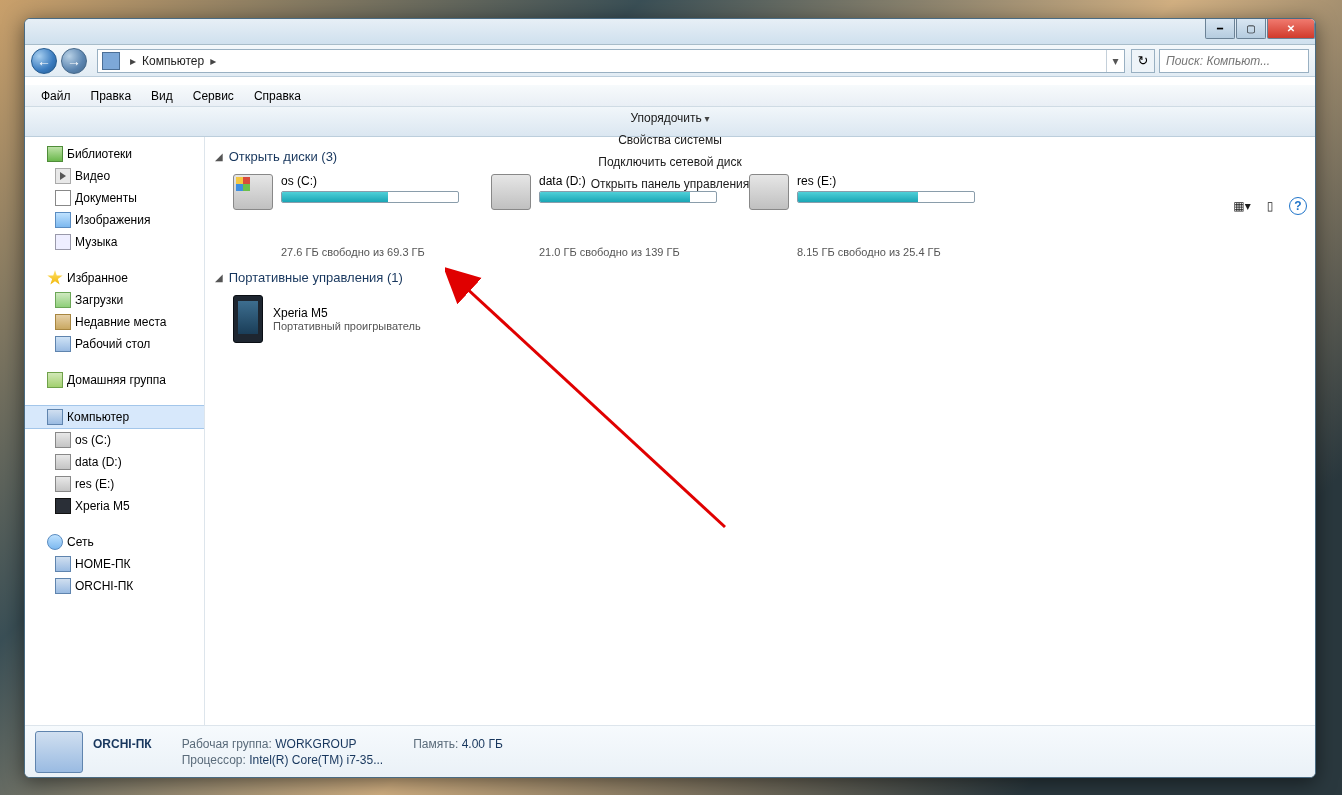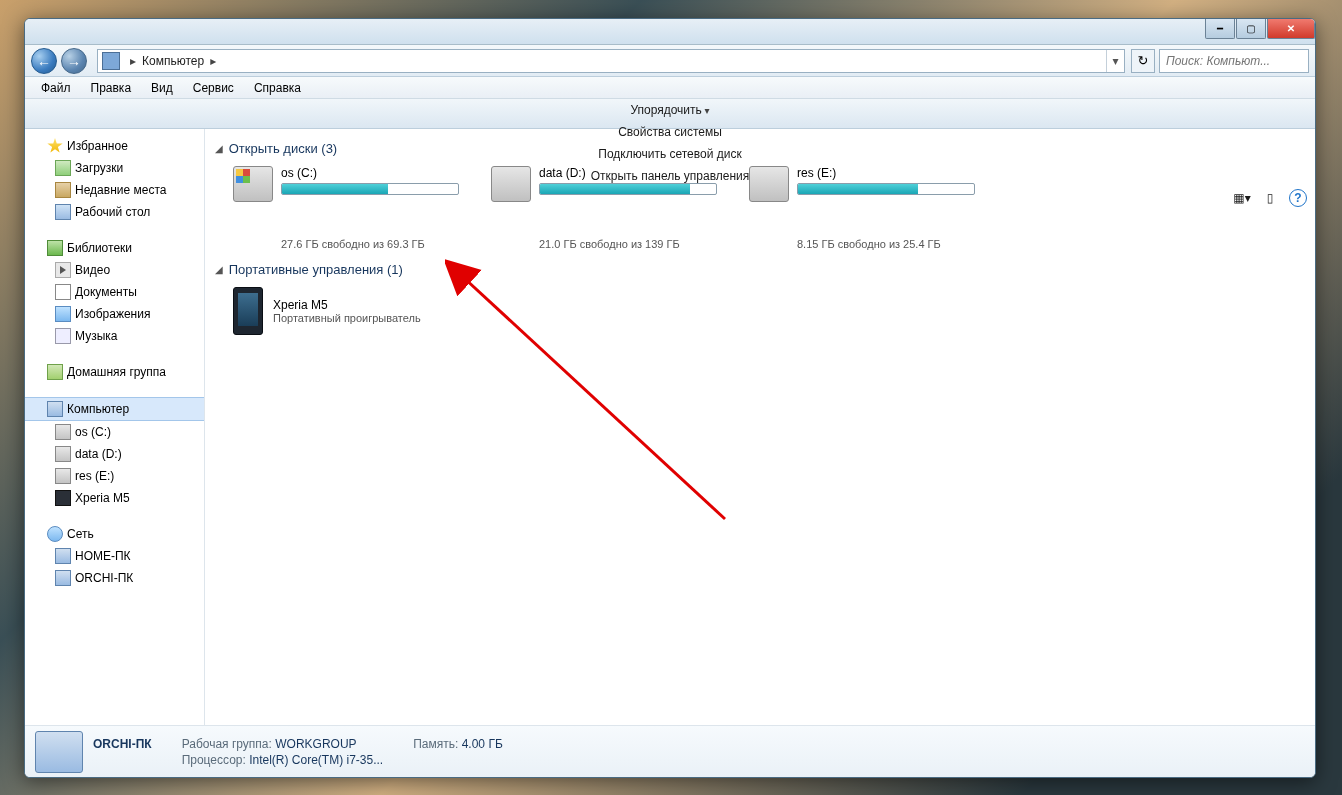--- a/index.html
+++ b/index.html
@@ -48,21 +48,21 @@
   .addr-drop { width: 18px; text-align: center; color:#555; cursor:pointer; border-left:1px solid #c4d0da; height:100%; line-height:22px;}
   .refresh-btn { width: 24px; height:24px; border:1px solid #99b0c2; background:#eef4f9; display:flex; align-items:center; justify-content:center; font-size:13px; margin-right:4px; cursor:pointer;}
   .searchbox {
     width: 150px; height: 24px; border: 1px solid #99b0c2; background: #fff;
     padding: 0 6px; font-size: 12px; color: #888; font-style: italic;
   }
 
   
   .menubar {
     height: 22px; background: linear-gradient(#f7fafc,#e9eff5); border-bottom:1px solid #cfdbe4;
-    display:flex; align-items:center; padding: 0 6px; font-size:12px;
+    display:flex; align-items:center; padding: 0 6px; font-size:12px;margin-top:8px;
   }
   .menu-item { padding: 2px 10px; cursor:pointer; }
 
   
   .cmdbar {
     height: 30px; background: linear-gradient(#f1f6fa,#dbe7f1);
     border-bottom:1px solid #bccedc; display:flex; align-items:center; padding:0 6px;
     font-size:12px; color:#1a1a1a;flex-direction:column;
   }
   .cmd-item { padding: 4px 12px; cursor:pointer; }
@@ -197,58 +197,58 @@
     </div>
   </div>
 
   <div class="body">
 
     <div class="navpane">
 
       <div class="nav-group">
         <div class="nav-head">
           <span class="caret"></span>
+          <span class="ico ico-lib"></span>
+          <span>Библиотеки</span>
+        </div>
+        <div class="nav-sub">
+            <span class="ico ico-video"></span>
+            <span>Видео</span>
+          </div>
+        <div class="nav-sub">
+            <span class="ico ico-doc"></span>
+            <span>Документы</span>
+          </div>
+        <div class="nav-sub">
+            <span class="ico ico-img"></span>
+            <span>Изображения</span>
+          </div>
+        <div class="nav-sub">
+            <span class="ico ico-music"></span>
+            <span>Музыка</span>
+          </div>
+      </div>
+
+      <div class="nav-group">
+        <div class="nav-head">
+          <span class="caret"></span>
           <span class="ico ico-star"></span>
           <span>Избранное</span>
         </div>
         <div class="nav-sub">
             <span class="ico ico-down"></span>
             <span>Загрузки</span>
           </div>
         <div class="nav-sub">
             <span class="ico ico-recent"></span>
             <span>Недавние места</span>
           </div>
         <div class="nav-sub">
             <span class="ico ico-desktop"></span>
             <span>Рабочий стол</span>
-          </div>
-      </div>
-
-      <div class="nav-group">
-        <div class="nav-head">
-          <span class="caret"></span>
-          <span class="ico ico-lib"></span>
-          <span>Библиотеки</span>
-        </div>
-        <div class="nav-sub">
-            <span class="ico ico-video"></span>
-            <span>Видео</span>
-          </div>
-        <div class="nav-sub">
-            <span class="ico ico-doc"></span>
-            <span>Документы</span>
-          </div>
-        <div class="nav-sub">
-            <span class="ico ico-img"></span>
-            <span>Изображения</span>
-          </div>
-        <div class="nav-sub">
-            <span class="ico ico-music"></span>
-            <span>Музыка</span>
           </div>
       </div>
 
       <div class="nav-group">
         <div class="nav-head">
           <span class="caret"></span>
           <span class="ico ico-home"></span>
           <span>Домашняя группа</span>
         </div>
       </div>

